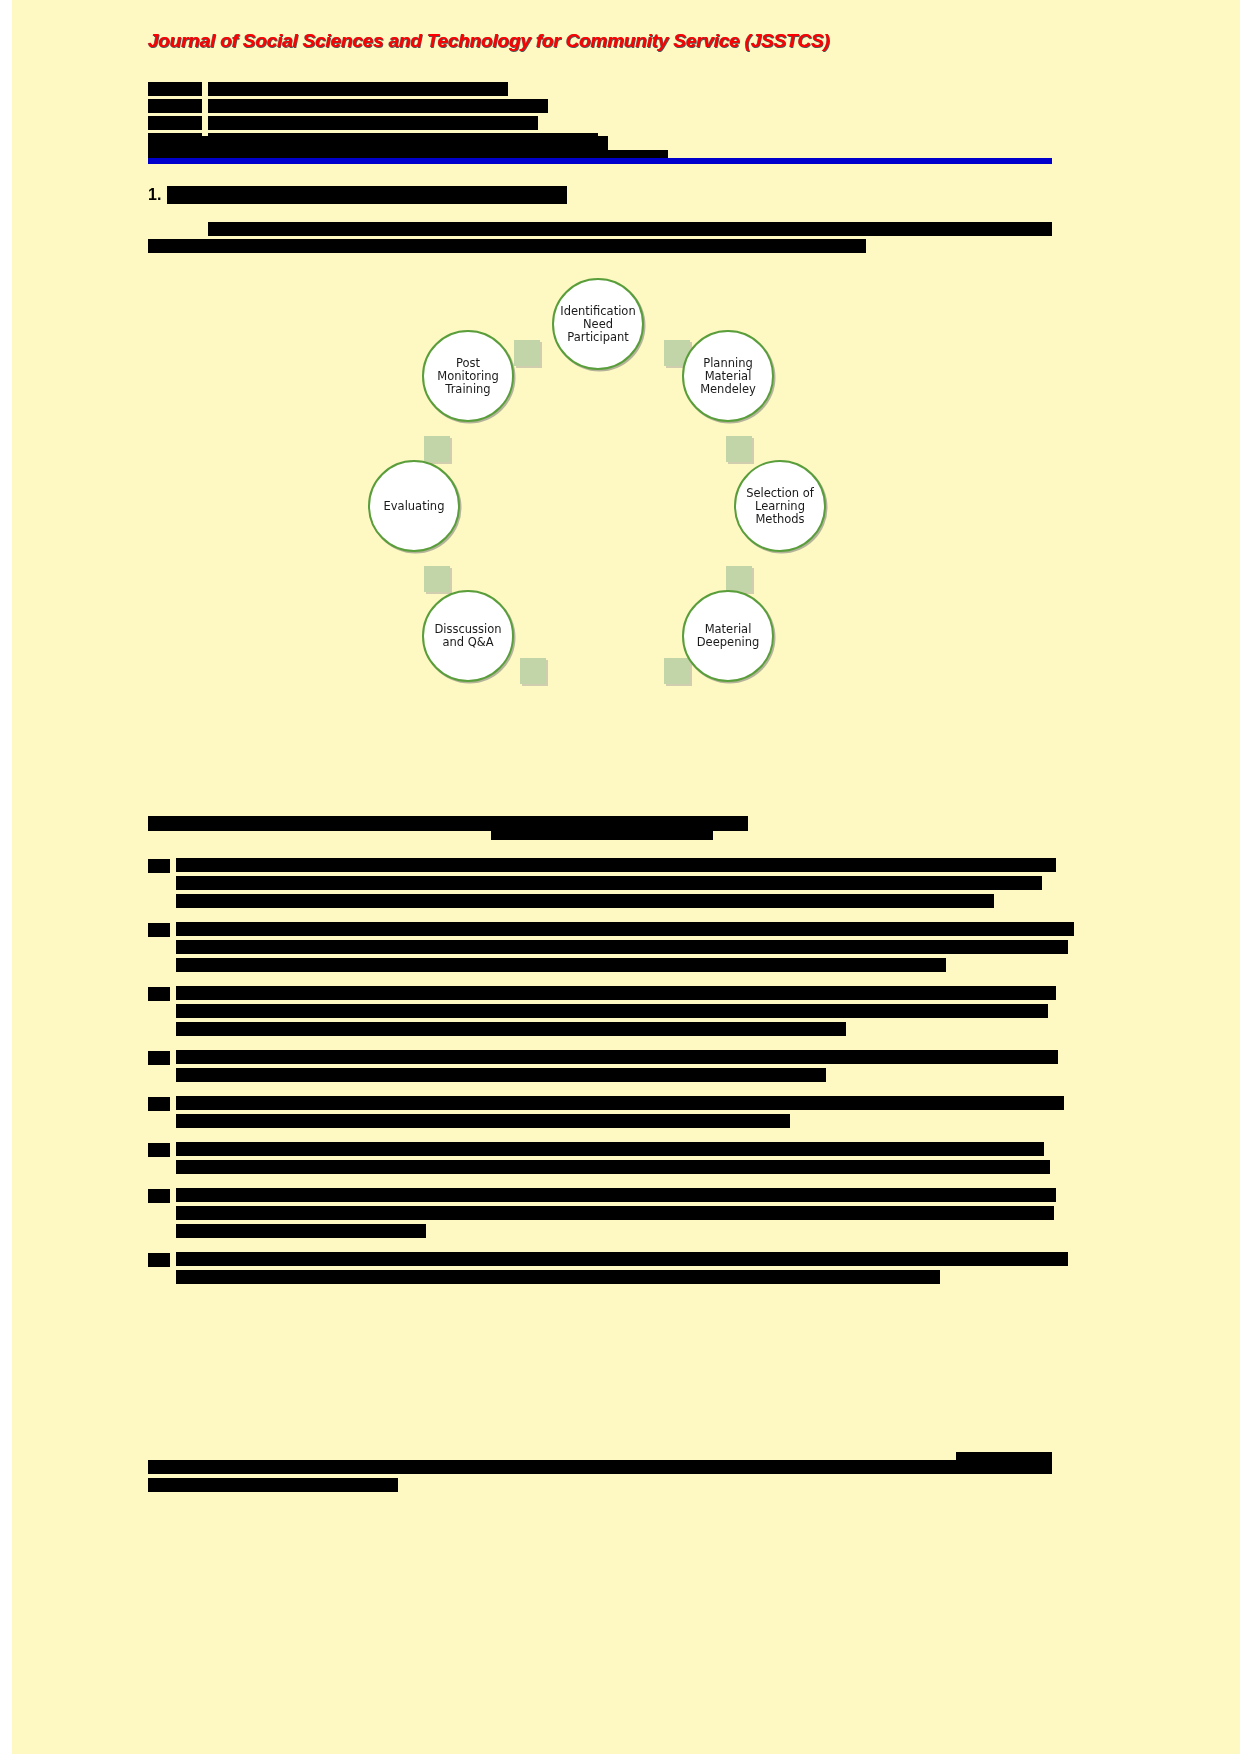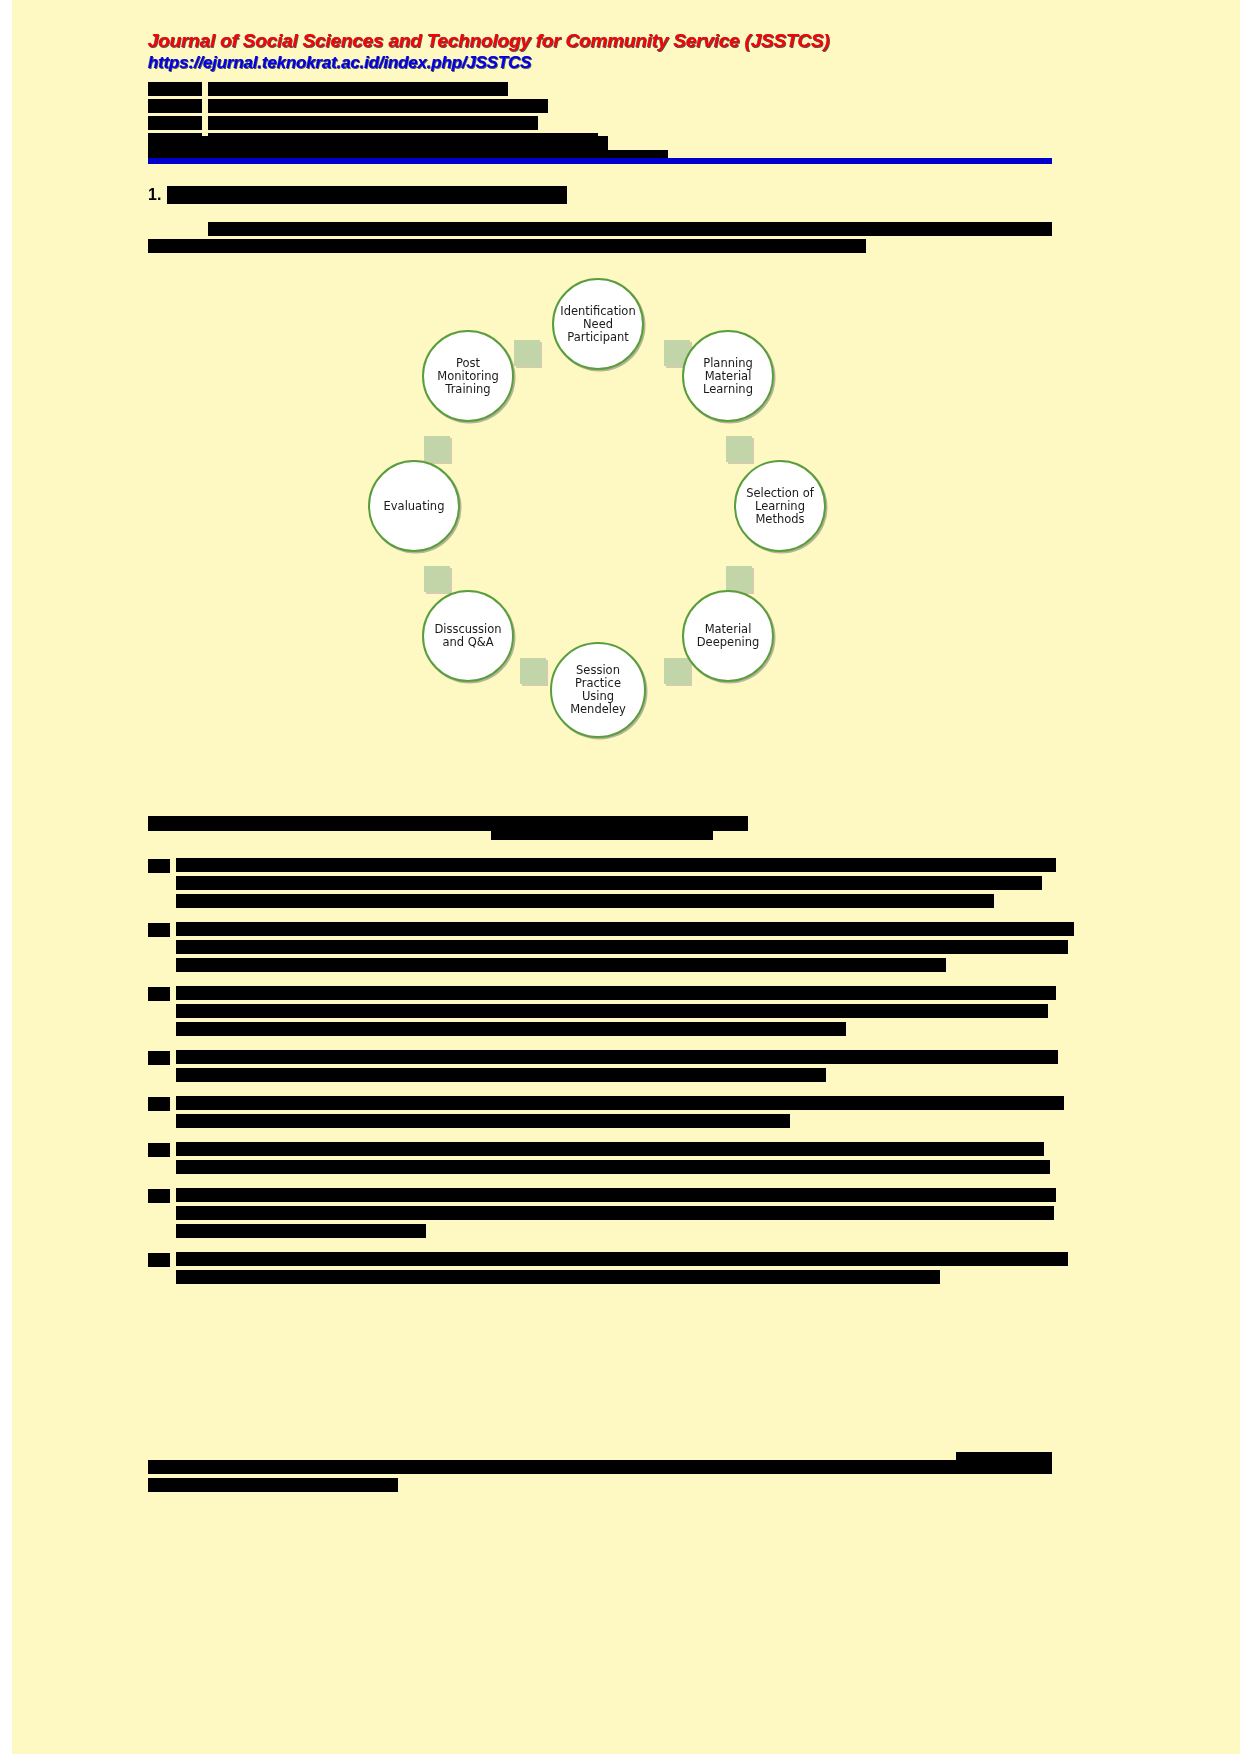--- a/index.html
+++ b/index.html
@@ -234,21 +234,20 @@
     background: #000;
   }
 </style>
 </head>
 <body>
 
 <div class="page">
 
   <div class="header">
     <div class="journal-title">Journal of Social Sciences and Technology for Community Service (JSSTCS)</div>
-    <div class="journal-url">https://ejurnal.teknokrat.ac.id/index.php/JSSTCS</div>
   </div>
 
   <div class="meta-block">
     <div class="meta-row">
       <div class="meta-key" style="width:54px"></div>
       <div class="meta-val" style="width:300px"></div>
     </div>
     <div class="meta-row">
       <div class="meta-key" style="width:54px"></div>
       <div class="meta-val" style="width:340px"></div>
@@ -289,37 +288,31 @@
     <div class="arrow shadowed" style="left:82px; top:158px;"></div>
 
     <div class="node" style="left:210px; top:0px; width:92px; height:92px;">
       <span style="white-space:pre-line">Identification
 Need
 Participant</span>
     </div>
     <div class="node" style="left:340px; top:52px; width:92px; height:92px;">
       <span style="white-space:pre-line">Planning
 Material
-Learning</span>
+Mendeley</span>
     </div>
     <div class="node" style="left:392px; top:182px; width:92px; height:92px;">
       <span style="white-space:pre-line">Selection of
 Learning
 Methods</span>
     </div>
     <div class="node" style="left:340px; top:312px; width:92px; height:92px;">
       <span style="white-space:pre-line">Material
 Deepening</span>
     </div>
-    <div class="node" style="left:208px; top:364px; width:96px; height:96px;">
-      <span style="white-space:pre-line">Session
-Practice
-Using
-Mendeley</span>
-    </div>
     <div class="node" style="left:80px; top:312px; width:92px; height:92px;">
       <span style="white-space:pre-line">Disscussion
 and Q&amp;A</span>
     </div>
     <div class="node" style="left:26px; top:182px; width:92px; height:92px;text-align:center;">
       <span style="white-space:pre-line">Evaluating</span>
     </div>
     <div class="node" style="left:80px; top:52px; width:92px; height:92px;">
       <span style="white-space:pre-line">Post
 Monitoring

